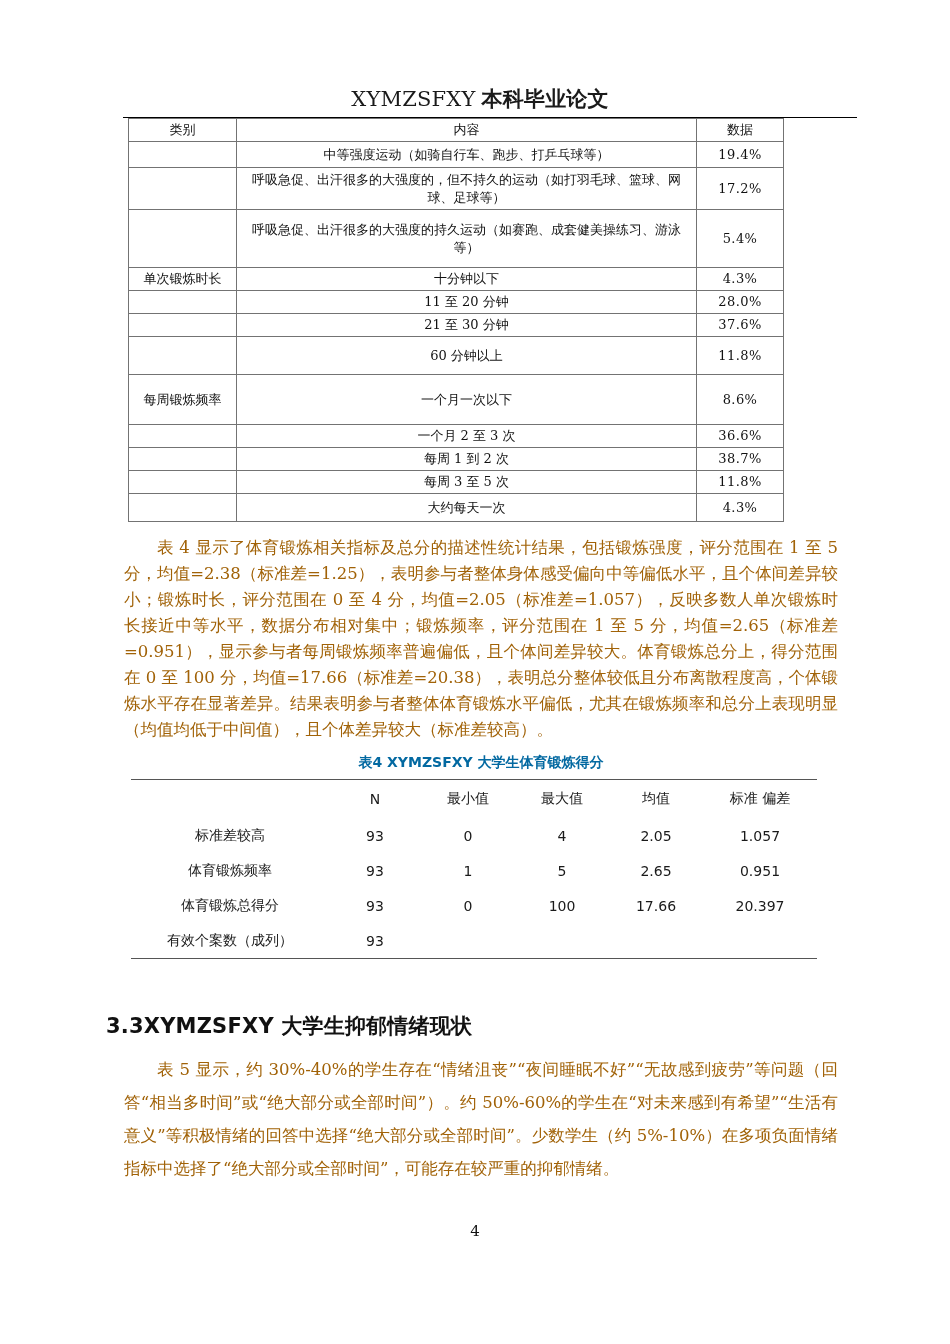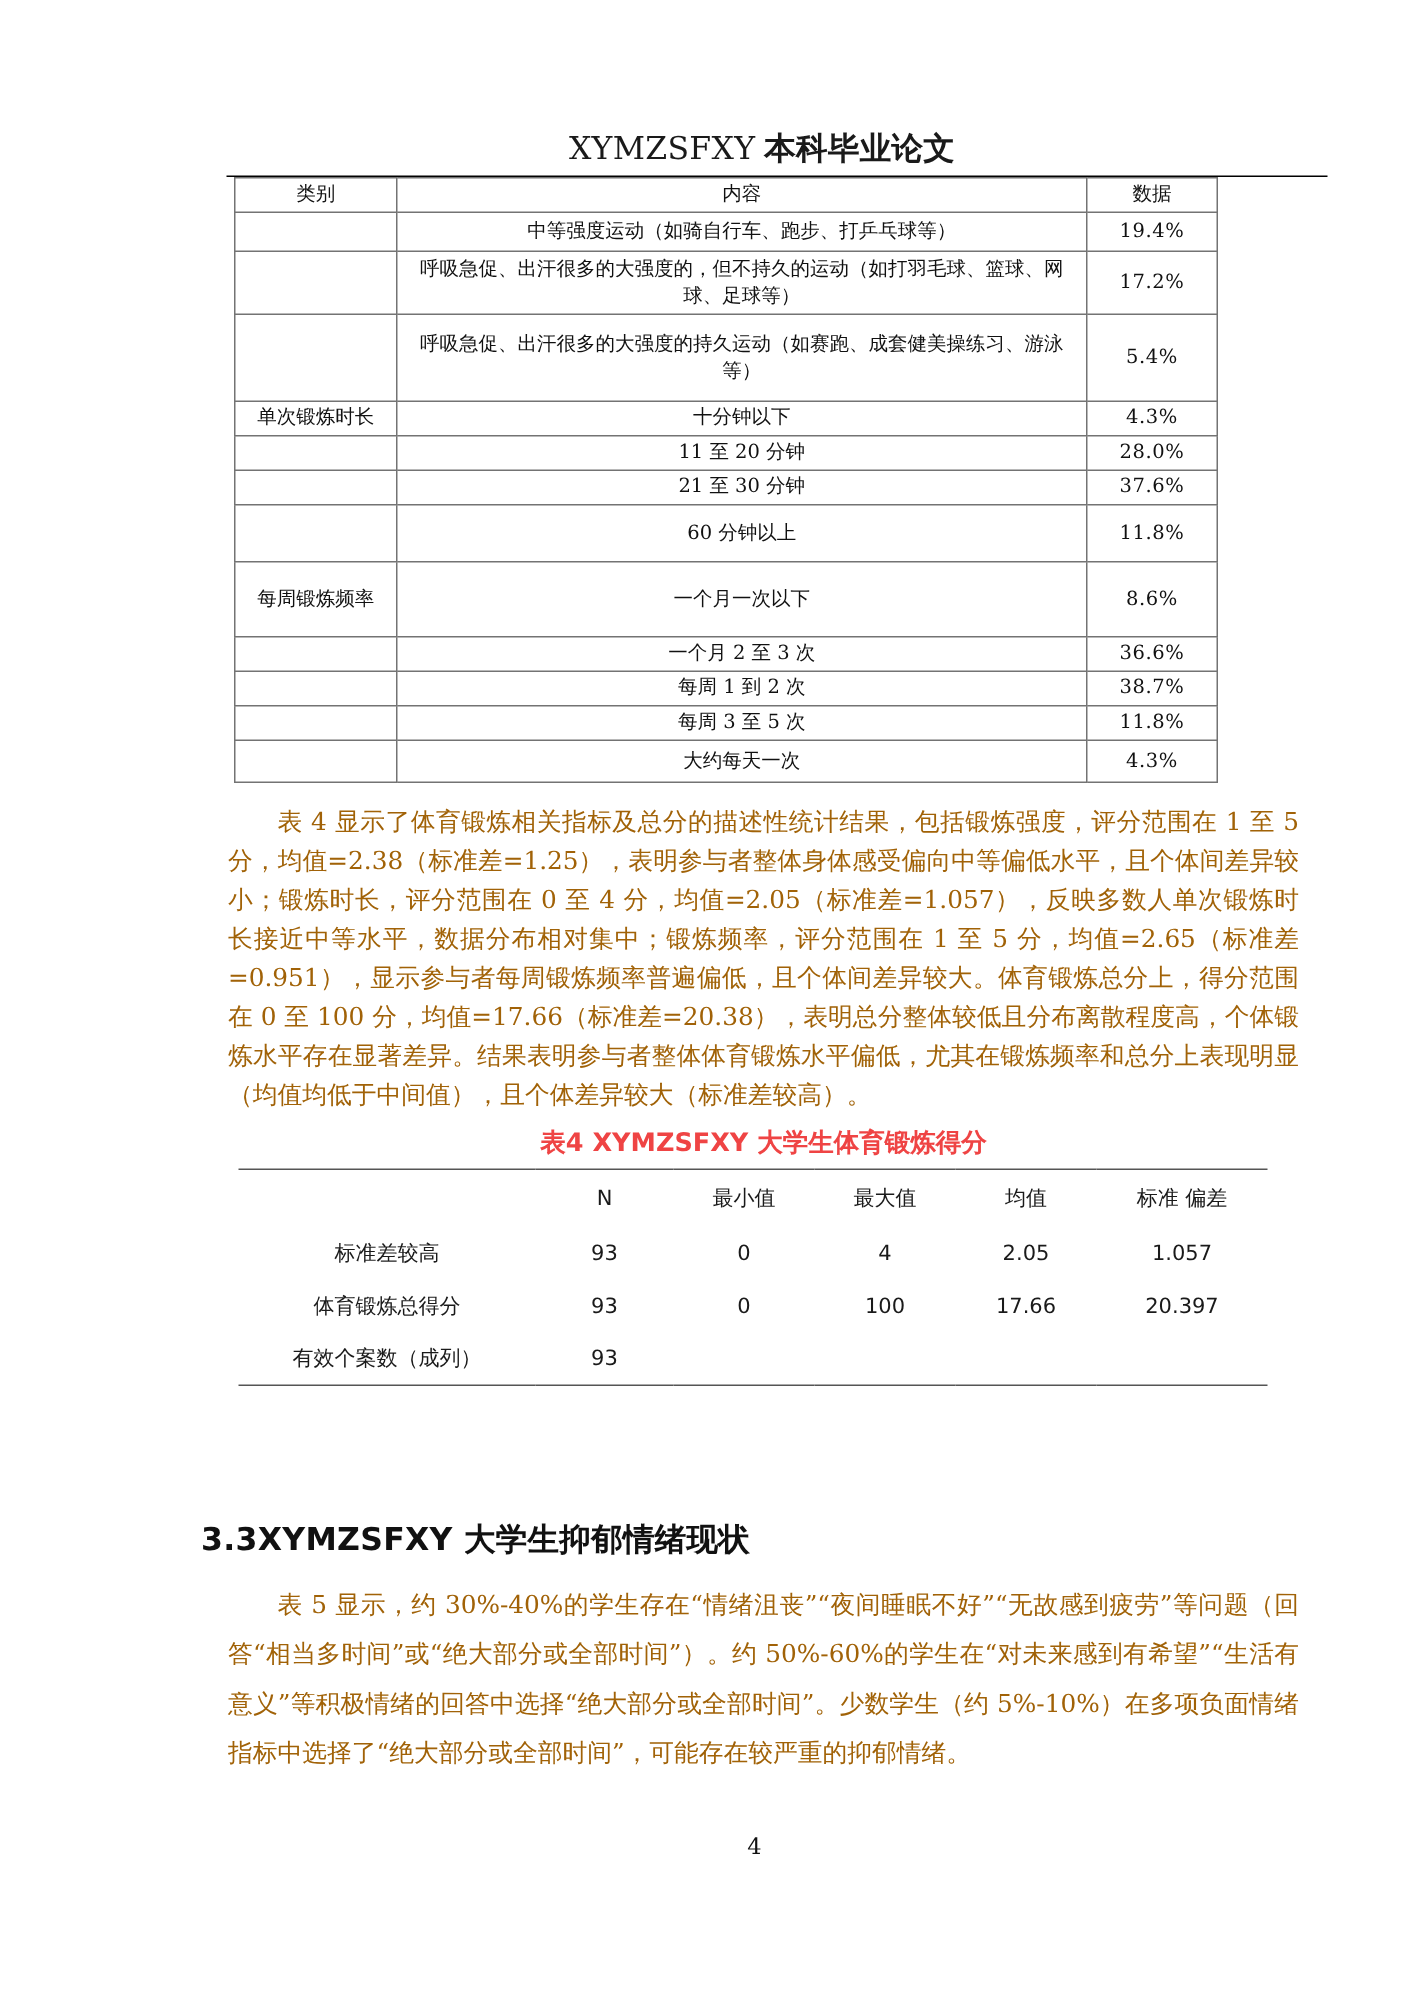--- a/index.html
+++ b/index.html
@@ -14,21 +14,20 @@
     font-family: "DejaVu Serif", "Liberation Serif", serif;
     color: #1a1a1a;
     overflow: hidden;
   }
 
   .page {
     position: absolute;
     inset: 0;
     width: 837px;
     height: 1344px;
-    margin-left: 28px;
   }
 
   
   .doc-header {
     position: absolute;
     top: 86px;
     left: 122px;
     width: 716px;
     text-align: center;
     font-size: 21px;
@@ -95,25 +94,25 @@
   #para-stats { top: 518px; }
   #para-depression { top: 1036px; line-height: 33px; }
 
   
   .tbl-caption {
     position: absolute;
     left: 124px;
     width: 714px;
     top: 751px;
     text-align: center;
-    font-size: 17px;
+    font-size: 14px;
     line-height: 22px;
     font-family: "DejaVu Sans", "Liberation Sans", sans-serif;
     font-weight: 600;
-    color: #ef4444;
+    color: #0369a1;
   }
 
   
   .apa-table {
     position: absolute;
     top: 779px;
     left: 131px;
     width: 686px;
     border-collapse: collapse;
     table-layout: fixed;
@@ -291,20 +290,28 @@
     <tbody>
         <tr>
           <td class="rowlabel">标准差较高</td>
           <td>93</td>
           <td>0</td>
           <td>4</td>
           <td>2.05</td>
           <td>1.057</td>
         </tr>
         <tr>
+          <td class="rowlabel">体育锻炼频率</td>
+          <td>93</td>
+          <td>1</td>
+          <td>5</td>
+          <td>2.65</td>
+          <td>0.951</td>
+        </tr>
+        <tr>
           <td class="rowlabel">体育锻炼总得分</td>
           <td>93</td>
           <td>0</td>
           <td>100</td>
           <td>17.66</td>
           <td>20.397</td>
         </tr>
         <tr>
           <td class="rowlabel">有效个案数（成列）</td>
           <td>93</td>

